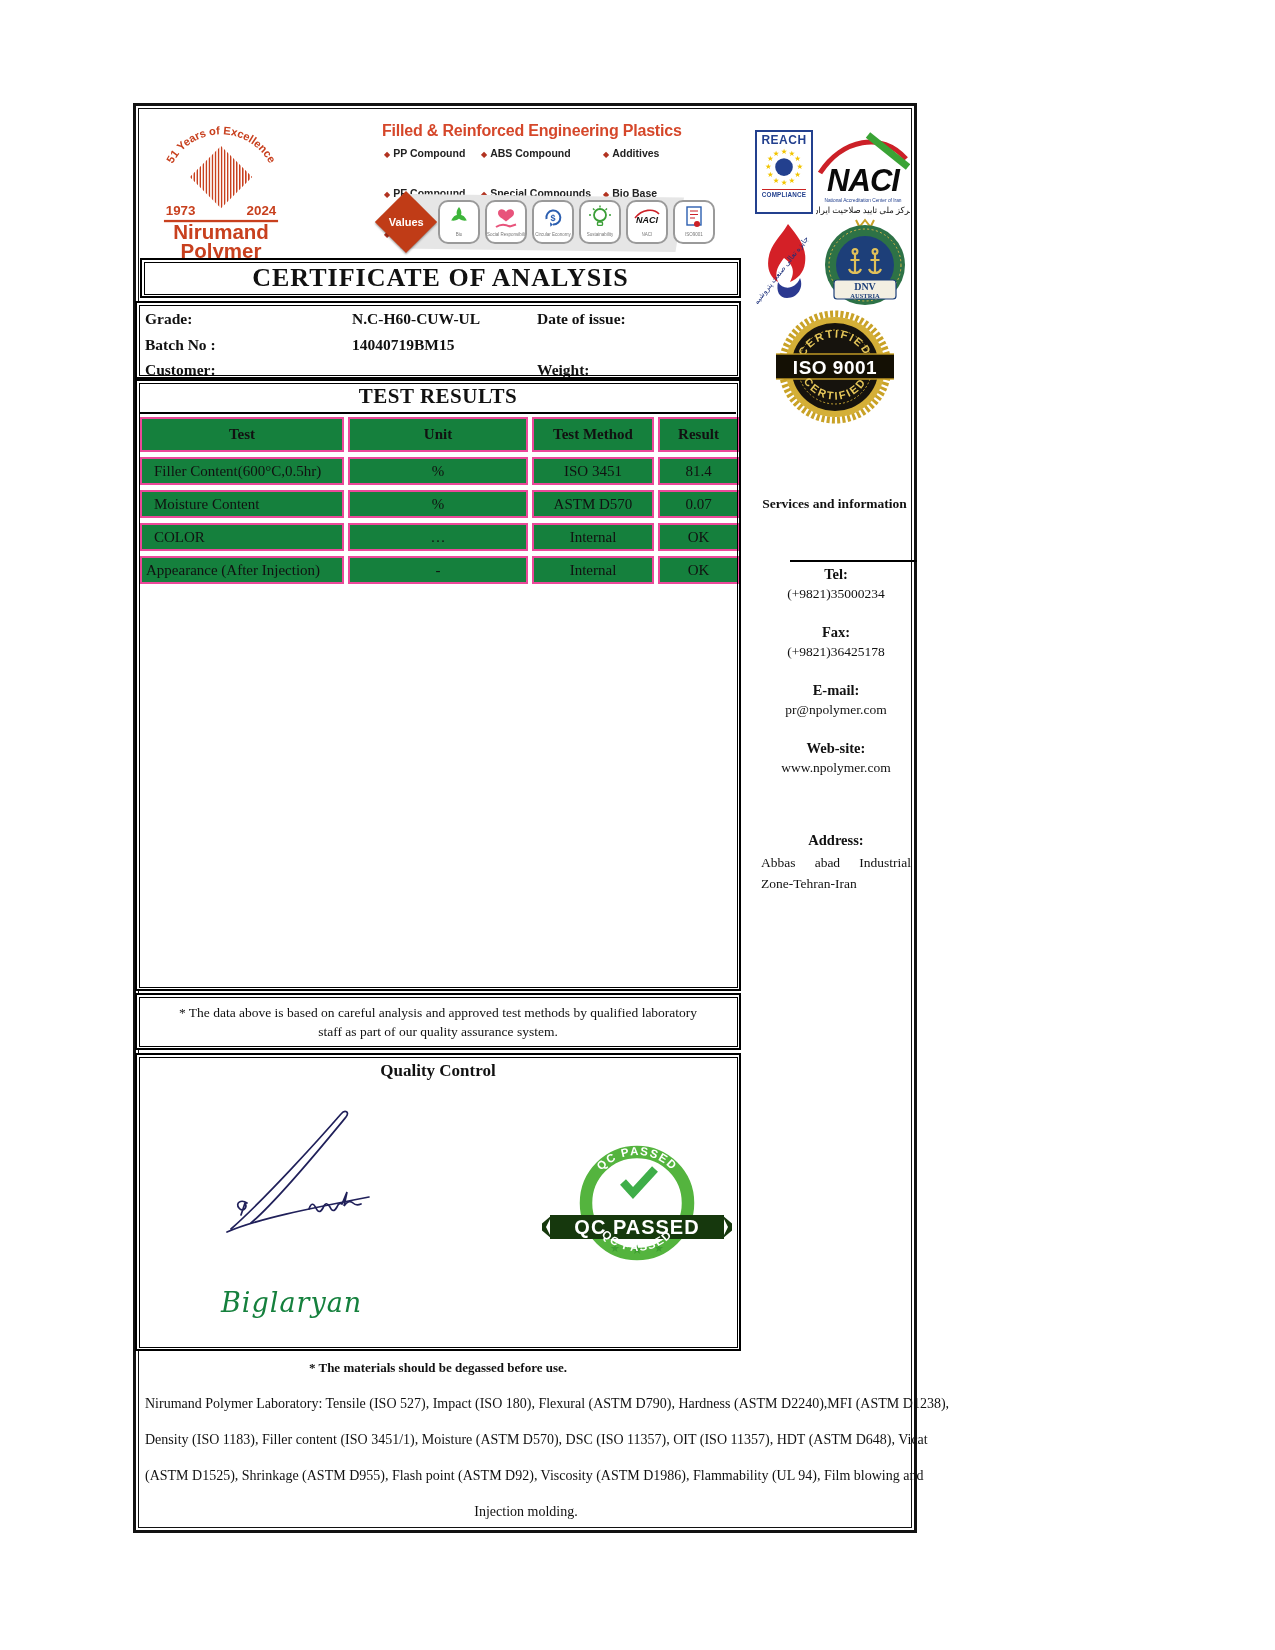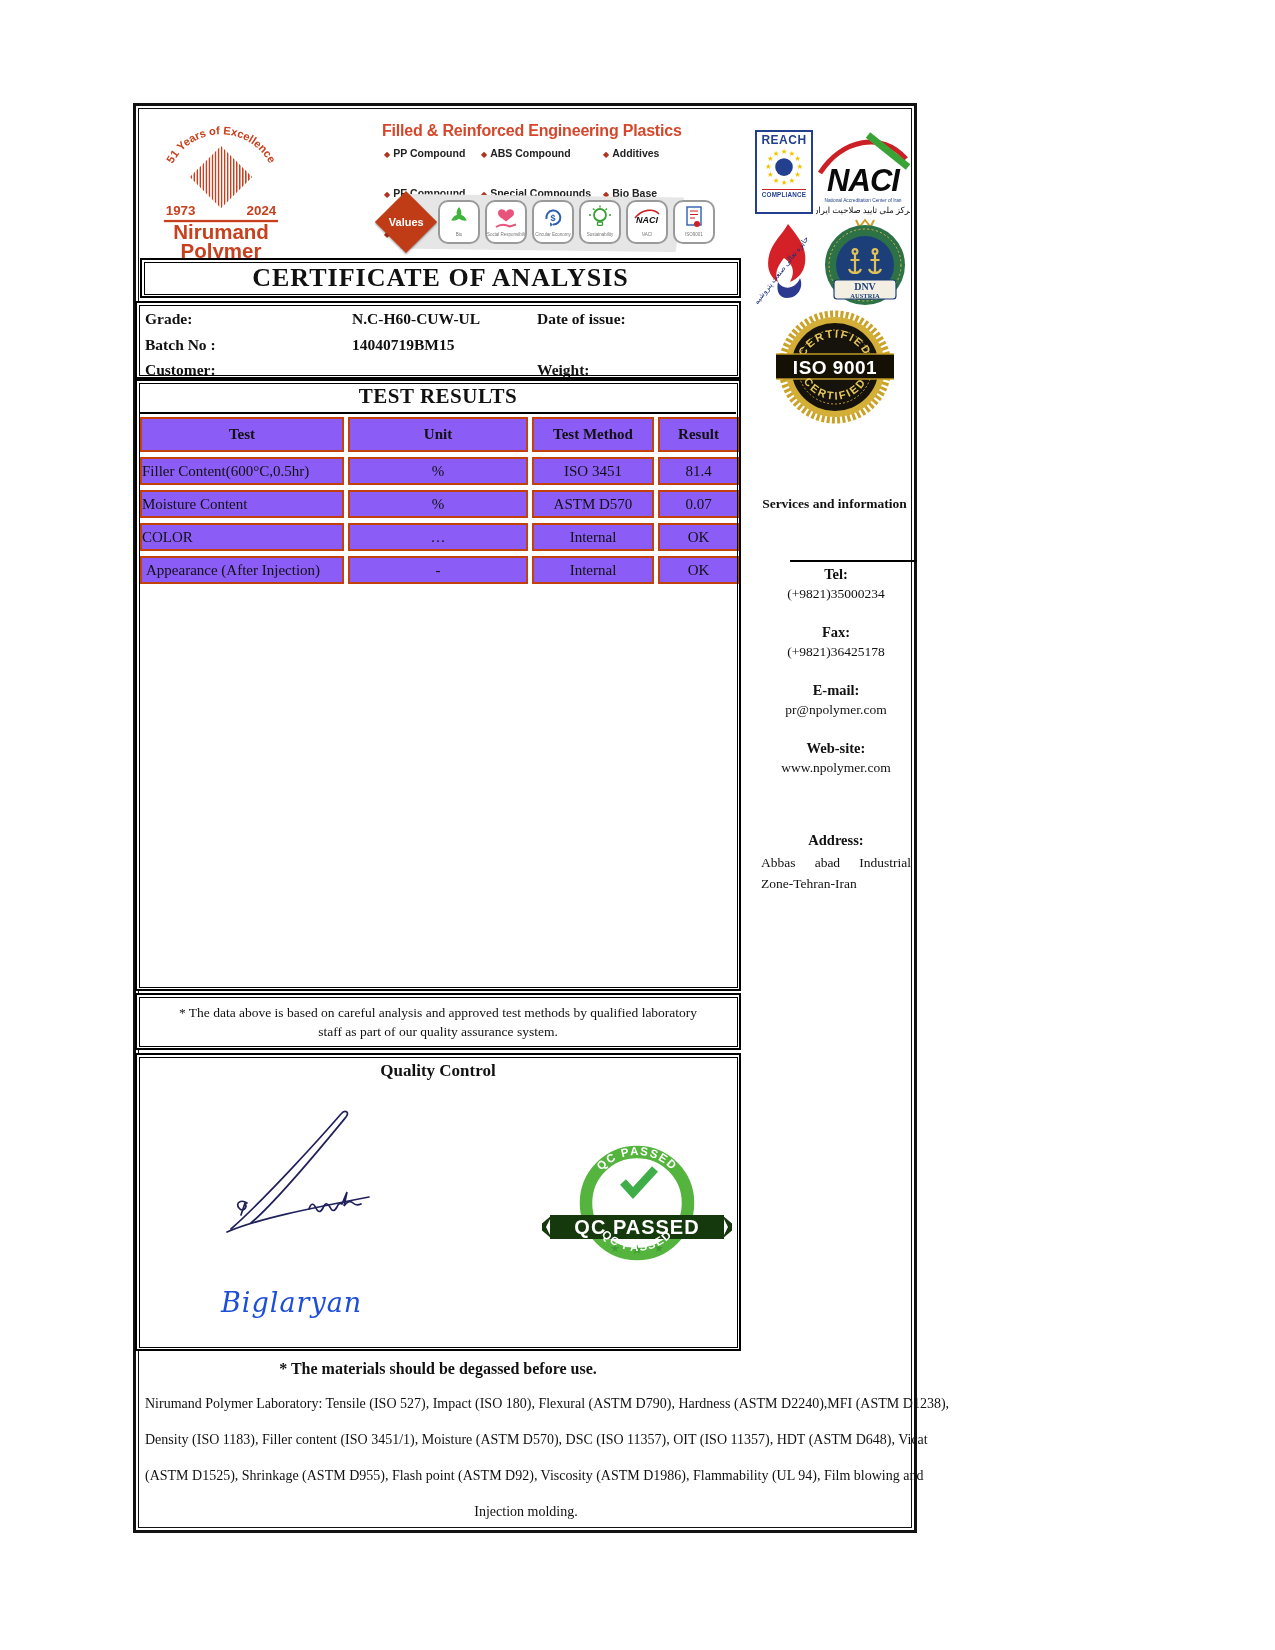--- a/index.html
+++ b/index.html
@@ -43,30 +43,30 @@
   .titlebox{left:140px;top:258px;width:601px;height:40px;display:flex;align-items:center;justify-content:center;}
   .titlebox .t{font-size:26px;font-weight:800;letter-spacing:1px;}
   .fieldsbox{left:135px;top:301px;width:606px;height:78px;font-weight:700;font-size:15.5px;}
   .frow{position:absolute;left:8px;white-space:nowrap;}
   .fv{position:absolute;white-space:nowrap;text-align:center;}
   .resultsbox{left:135px;top:379px;width:606px;height:612px;}
   .results-title{position:absolute;left:0;top:3px;width:100%;text-align:center;font-size:21px;font-weight:800;letter-spacing:.5px;}
   .results-title-rule{position:absolute;left:2px;top:31px;width:597px;border-top:2px solid #000;}
   .tgrid{position:absolute;left:3px;top:36px;display:grid;grid-template-columns:204px 180px 122px 81px;
          grid-auto-rows:minmax(28px,auto);column-gap:4px;row-gap:5px;}
-  .cell{border:2px solid #c2410c;display:flex;align-items:center;justify-content:center;font-size:15px;background:#8b5cf6;}
+  .cell{border:2px solid #ec4899;display:flex;align-items:center;justify-content:center;font-size:15px;background:#15803d;}
   .cell.h{font-weight:700;height:31px;}
-  .cell.left{justify-content:flex-start;box-sizing:border-box;}
+  .cell.left{justify-content:flex-start;padding-left:12px;box-sizing:border-box;}
   .footnotebox{left:135px;top:993px;width:606px;height:57px;display:flex;flex-direction:column;align-items:center;justify-content:center;font-size:13.5px;line-height:19px;}
   .qcbox{left:135px;top:1053px;width:606px;height:298px;}
   .qc-title{position:absolute;left:0;top:6px;width:100%;text-align:center;font-size:17px;font-weight:800;}
   .signature{position:absolute;left:80px;top:46px;}
   .stamp{position:absolute;left:405px;top:78px;}
-  .signatory{position:absolute;left:84px;top:232px;font-family:"DejaVu Serif",serif;font-style:italic;font-size:27px;letter-spacing:1px;color:#1d4ed8;}
-  .degas{left:135px;top:1360px;width:606px;text-align:center;font-size:16px;font-weight:700;}
+  .signatory{position:absolute;left:84px;top:232px;font-family:"DejaVu Serif",serif;font-style:italic;font-size:27px;letter-spacing:1px;color:#15803d;}
+  .degas{left:135px;top:1360px;width:606px;text-align:center;font-size:13px;font-weight:700;}
   .labnote{left:145px;top:1386px;width:762px;text-align:center;font-size:14px;}
   .labnote div{line-height:36px;white-space:nowrap;}
   
   .services{left:752px;top:496px;width:165px;text-align:center;font-size:13.5px;font-weight:700;}
   .contact-rule{left:790px;top:560px;width:127px;border-top:2.5px solid #000;}
   .contact{left:755px;top:566px;width:162px;text-align:center;}
   .contact .cl{font-size:14.5px;font-weight:700;margin-top:22px;}
   .contact .cv{font-size:13.5px;margin-top:3px;}
   .contact .addr{width:150px;margin:3px auto 0;text-align:justify;font-size:13.5px;line-height:21px;}
   .sp1{margin-top:0 !important;}

